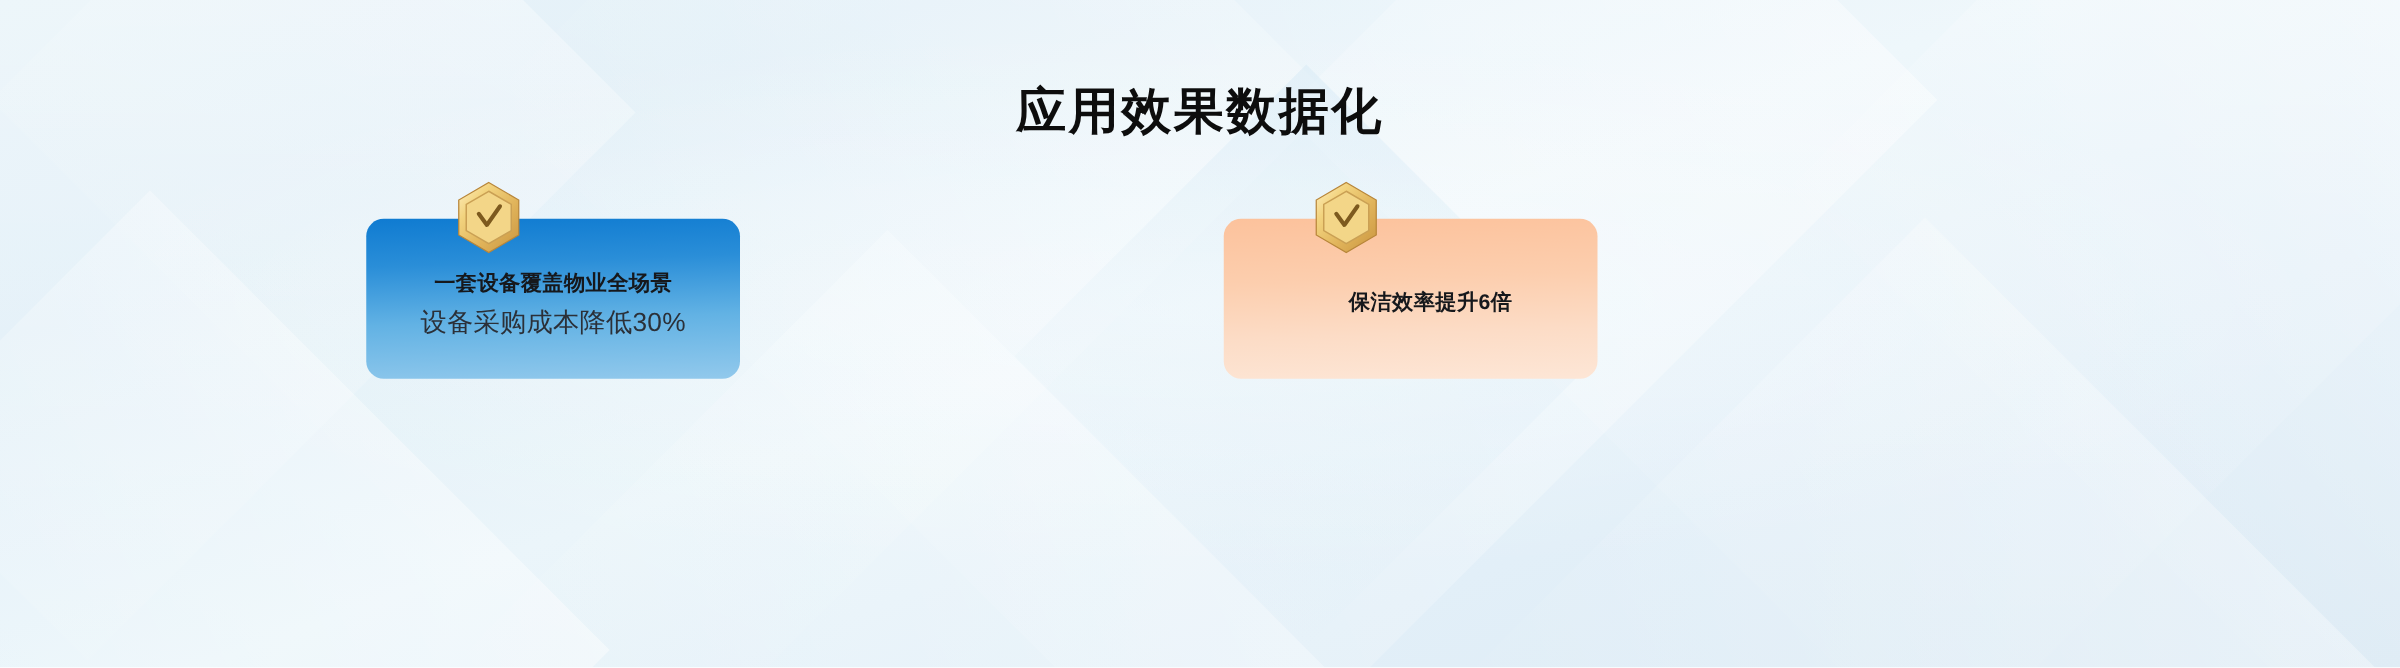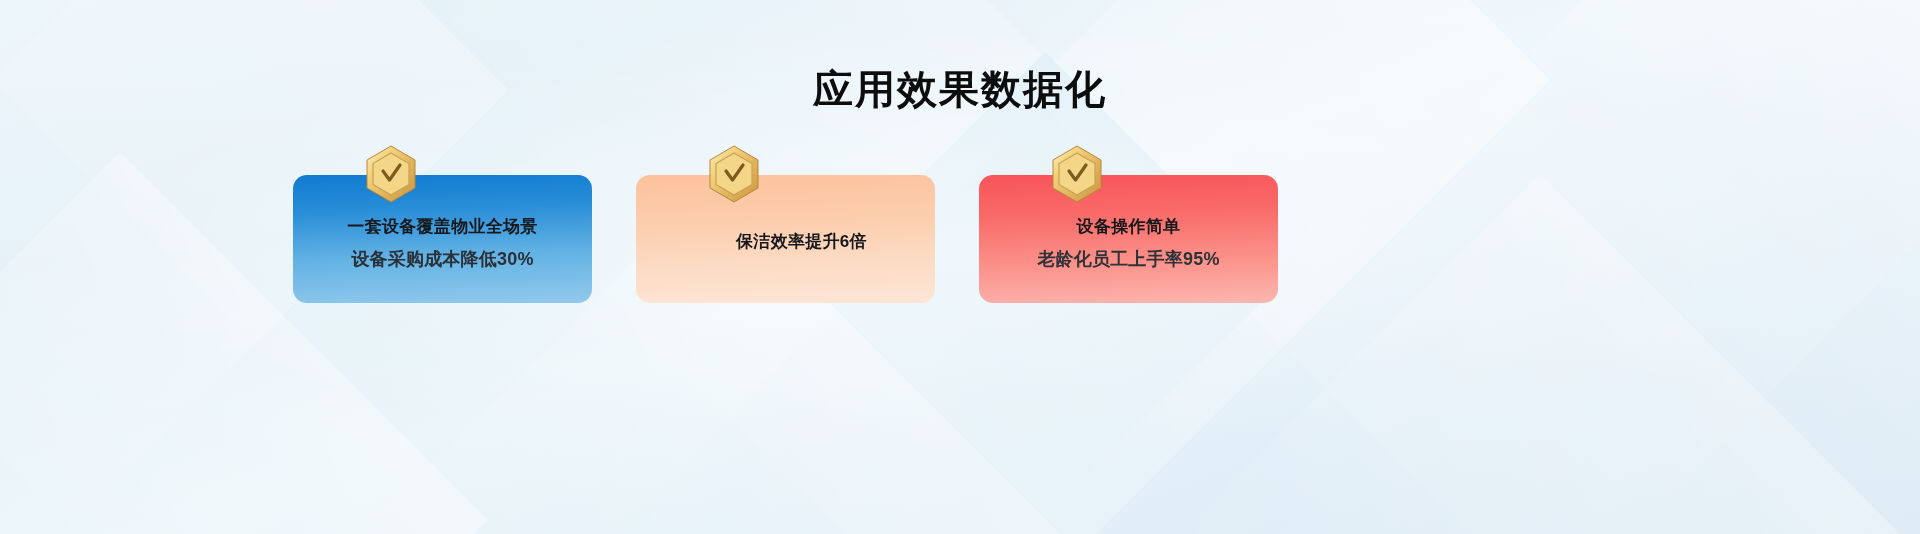--- a/index.html
+++ b/index.html
@@ -132,23 +132,23 @@
   .card-title {
     font-size: 17px;
     line-height: 30px;
     font-weight: 700;
     color: #16181c;
     letter-spacing: 0.3px;
     white-space: nowrap;
   }
   .card-sub {
     margin-top: 4px;
-    font-size: 18px;
+    font-size: 21px;
     line-height: 26px;
-    font-weight: 700;
+    font-weight: 400;
     color: #2b2f36;
     letter-spacing: 0.2px;
     white-space: nowrap;
   }
   .card.blue .card-sub { color: #2b3038; }
   .card.peach .card-sub { color: #31353c; }
   .card.red .card-sub { color: #2e3238; }
 
   
   .badge {
@@ -220,35 +220,15 @@
           </defs>
           <polygon points="26,1 50,15 50,43 26,57 2,43 2,15" fill="url(#gOuter2)" stroke="#b8863a" stroke-width="1"></polygon>
           <polygon points="26,8 44,18.5 44,39.5 26,50 8,39.5 8,18.5" fill="#f3d688"></polygon>
           <polygon points="26,8 44,18.5 44,39.5 26,50 8,39.5 8,18.5" fill="none" stroke="#caa054" stroke-width="1.2"></polygon>
           <path d="M18 26 L24.5 35 L35 20" fill="none" stroke="#7d5a1e" stroke-width="3.2" stroke-linecap="round" stroke-linejoin="round"></path>
         </svg>
       </div>
       <div class="card-title">保洁效率提升6倍</div>
     </div>
 
-    <div class="card red">
-      <div class="badge">
-        <svg width="52" height="58" viewBox="0 0 52 58">
-          <defs>
-            <linearGradient id="gOuter3" x1="0" y1="0" x2="1" y2="1">
-              <stop offset="0%" stop-color="#fff0c2"></stop>
-              <stop offset="28%" stop-color="#f2d37e"></stop>
-              <stop offset="62%" stop-color="#e0b35a"></stop>
-              <stop offset="100%" stop-color="#c9953f"></stop>
-            </linearGradient>
-          </defs>
-          <polygon points="26,1 50,15 50,43 26,57 2,43 2,15" fill="url(#gOuter3)" stroke="#b8863a" stroke-width="1"></polygon>
-          <polygon points="26,8 44,18.5 44,39.5 26,50 8,39.5 8,18.5" fill="#f3d688"></polygon>
-          <polygon points="26,8 44,18.5 44,39.5 26,50 8,39.5 8,18.5" fill="none" stroke="#caa054" stroke-width="1.2"></polygon>
-          <path d="M18 26 L24.5 35 L35 20" fill="none" stroke="#7d5a1e" stroke-width="3.2" stroke-linecap="round" stroke-linejoin="round"></path>
-        </svg>
-      </div>
-      <div class="card-title">设备操作简单</div>
-      <div class="card-sub">老龄化员工上手率95%</div>
-    </div>
 
   </div>
 </div>
 
 </body></html>

